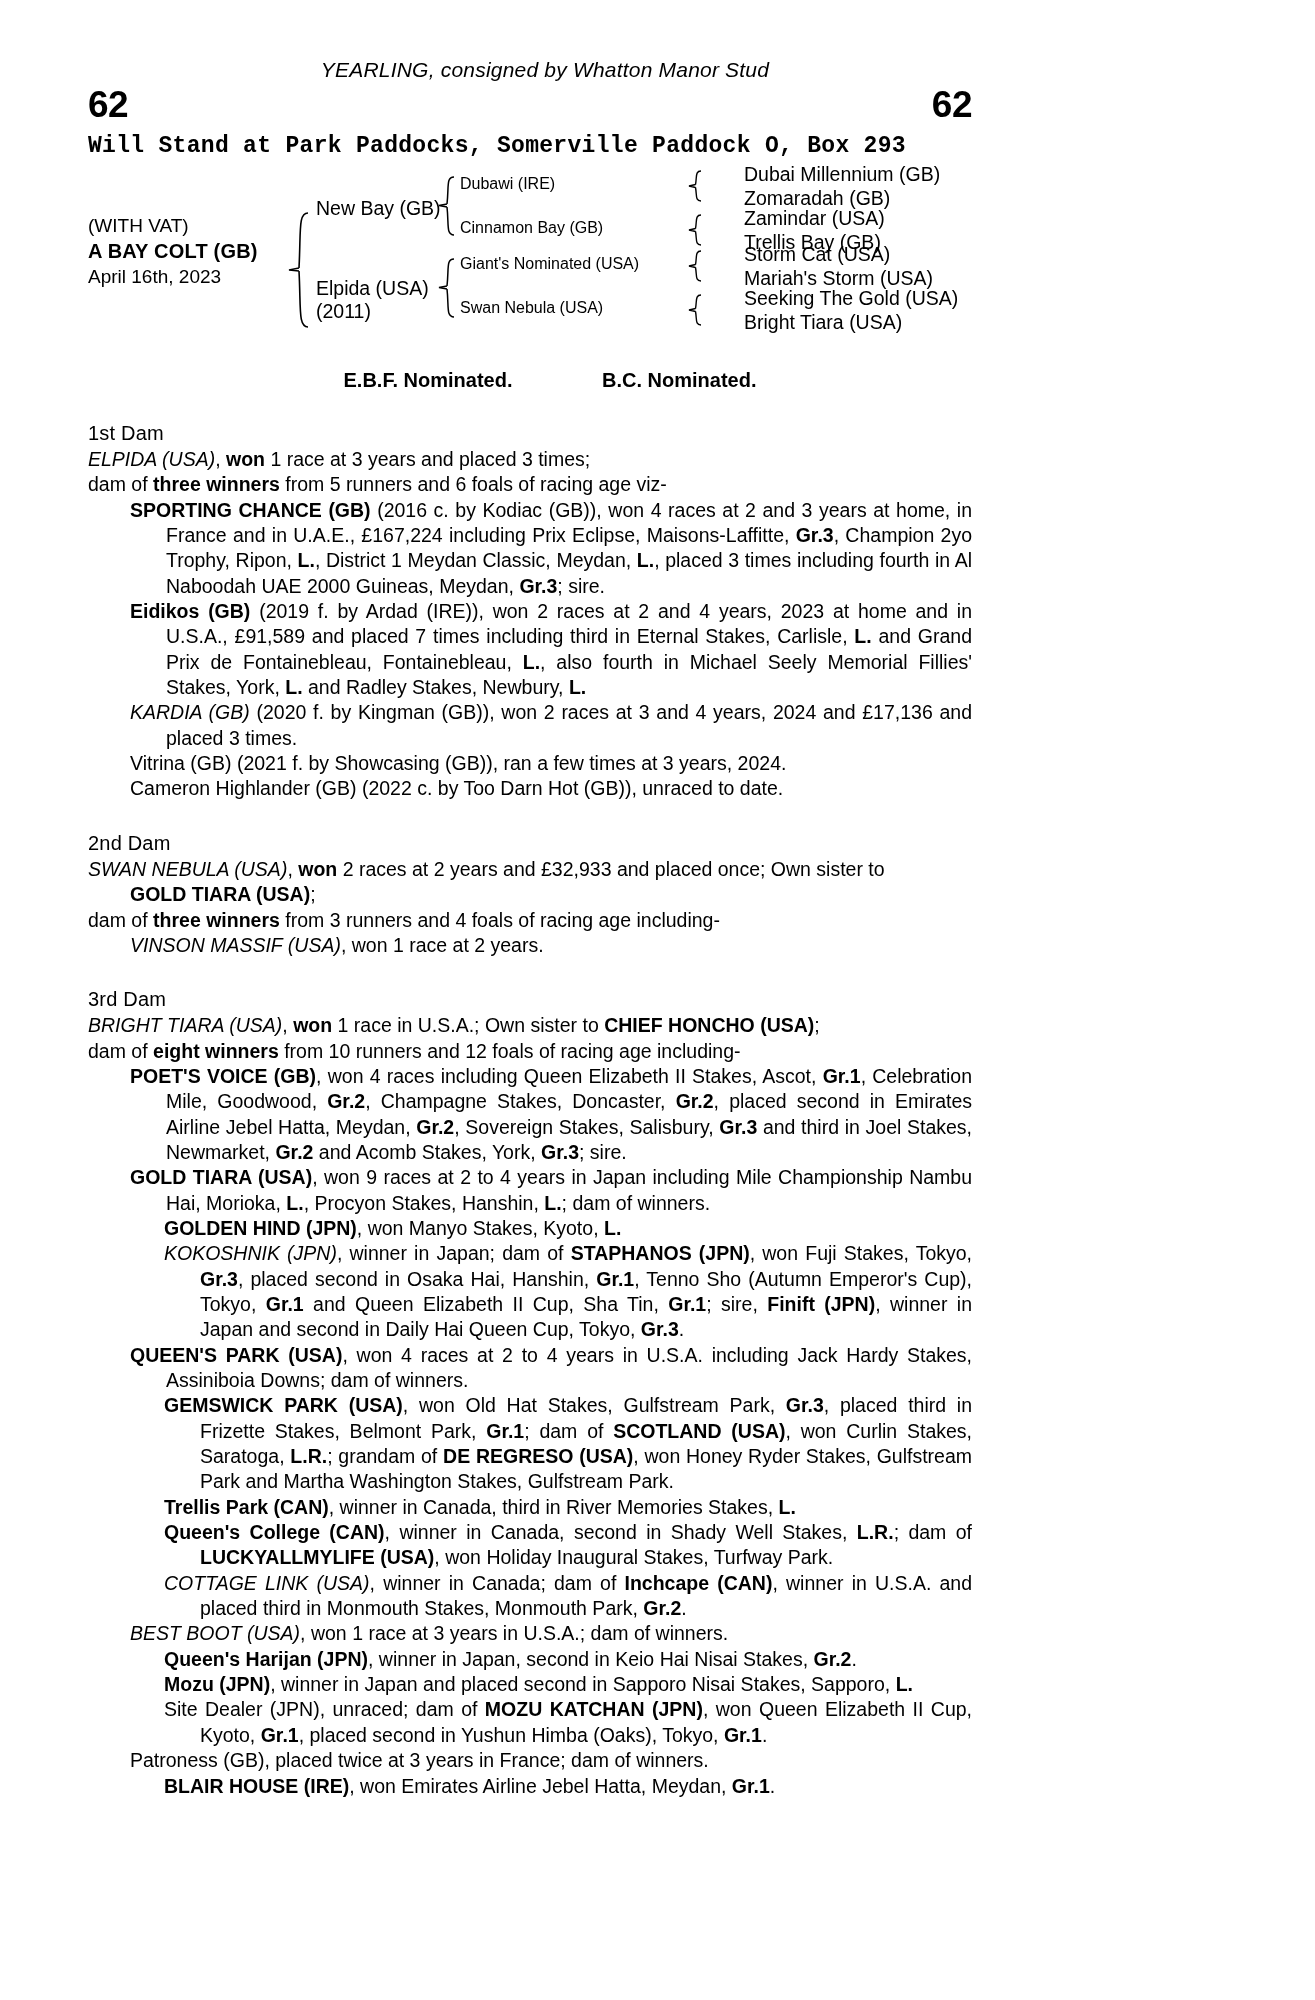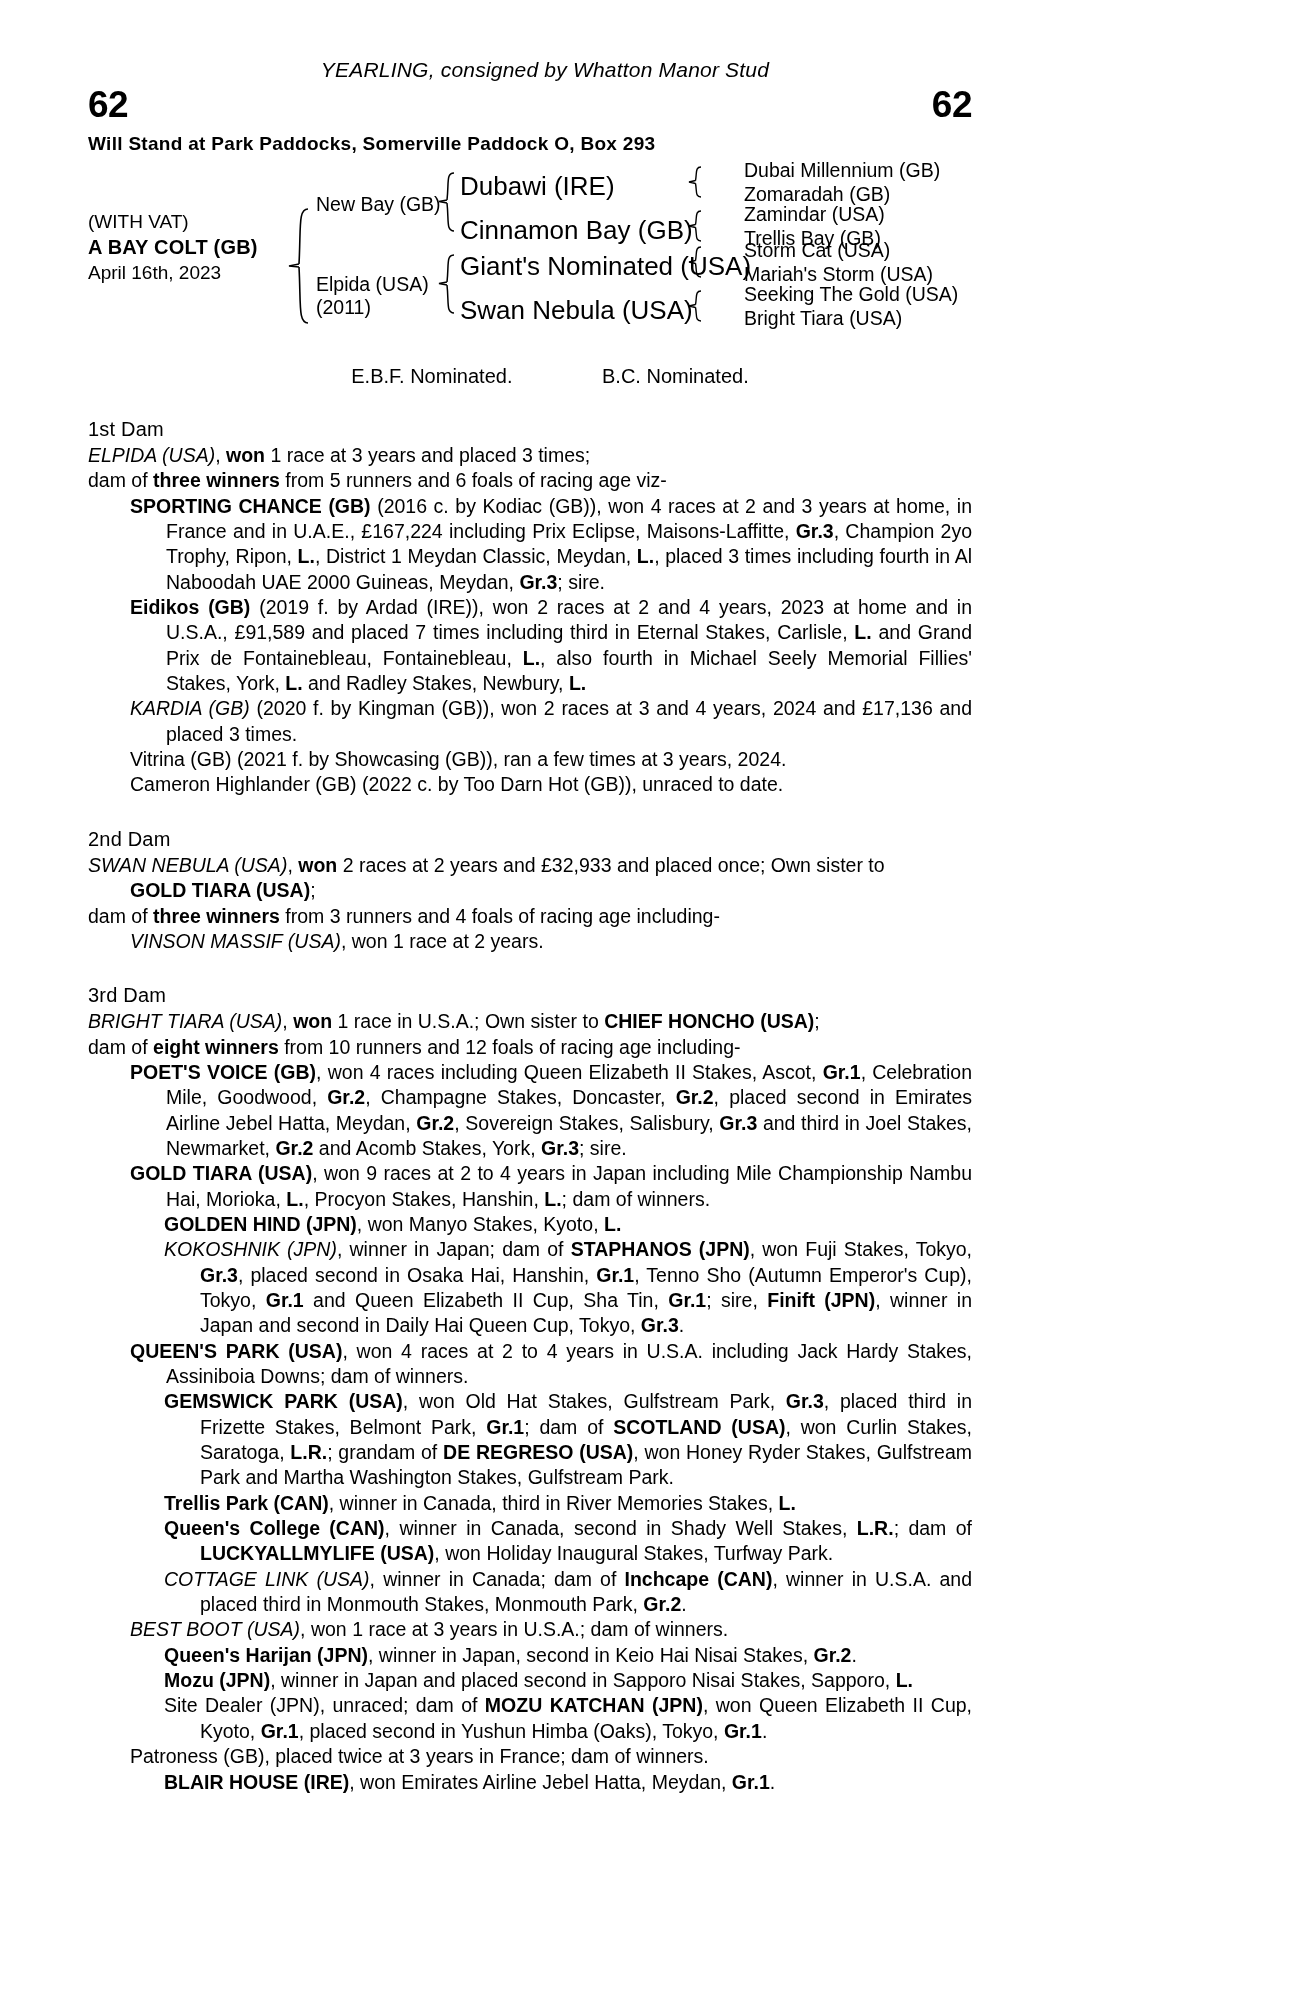--- a/index.html
+++ b/index.html
@@ -34,24 +34,25 @@
     align-items: flex-start;
     margin: 0 0 10px 0;
   }
   .lot-num {
     font-size: 37px;
     font-weight: bold;
     line-height: 1;
     letter-spacing: -0.5px;
   }
   .stand-line {
-    font-size: 19px;
+    font-size: 23px;
     font-weight: bold;
     letter-spacing: 0.3px;
     margin: 0 0 8px 0;
+    font-family: Liberation Mono, monospace;
   }
   
   .ped {
     position: relative;
     height: 196px;
     font-size: 19.5px;
   }
   .ped .subject {
     position: absolute;
     left: 0;
@@ -77,41 +78,41 @@
   .brace-outer svg, .brace-mid svg, .brace-small svg { display:block; }
 
   .gen2 { position: absolute; left: 228px; font-size: 19.5px; }
   .gen2.a { top: 30px; }
   .gen2.b { top: 110px; }
 
   .brace-mid { position: absolute; width: 18px; height: 56px; }
   .brace-mid.m1 { left: 350px; top: 8px; }
   .brace-mid.m2 { left: 350px; top: 90px; }
 
-  .gen3 { position: absolute; left: 372px; font-size: 26px; }
+  .gen3 { position: absolute; left: 372px; font-size: 16px; }
   .gen3.g1 { top: 8px; }
   .gen3.g2 { top: 52px; }
   .gen3.g3 { top: 88px; }
   .gen3.g4 { top: 132px; }
 
   .brace-small { position: absolute; width: 15px; height: 30px; }
   .brace-small.s1 { left: 600px; top: 2px; }
   .brace-small.s2 { left: 600px; top: 46px; }
   .brace-small.s3 { left: 600px; top: 82px; }
   .brace-small.s4 { left: 600px; top: 126px; }
 
   .gen4 { position: absolute; left: 620px; font-size: 19.5px; line-height: 1.22; margin-left: 36px;}
   .gen4.q1 { top: -4px; }
   .gen4.q2 { top: 40px; }
   .gen4.q3 { top: 76px; }
   .gen4.q4 { top: 120px; }
 
   .nominated {
     text-align: center;
-    font-weight: normal;
+    font-weight: bold;
     font-size: 20px;
     margin-top: 6px;
     padding-left: 40px;
   }
   .nominated span { margin: 0 42px; }
 
   
   .dam-head {
     font-weight: normal;
     font-size: 20px;

